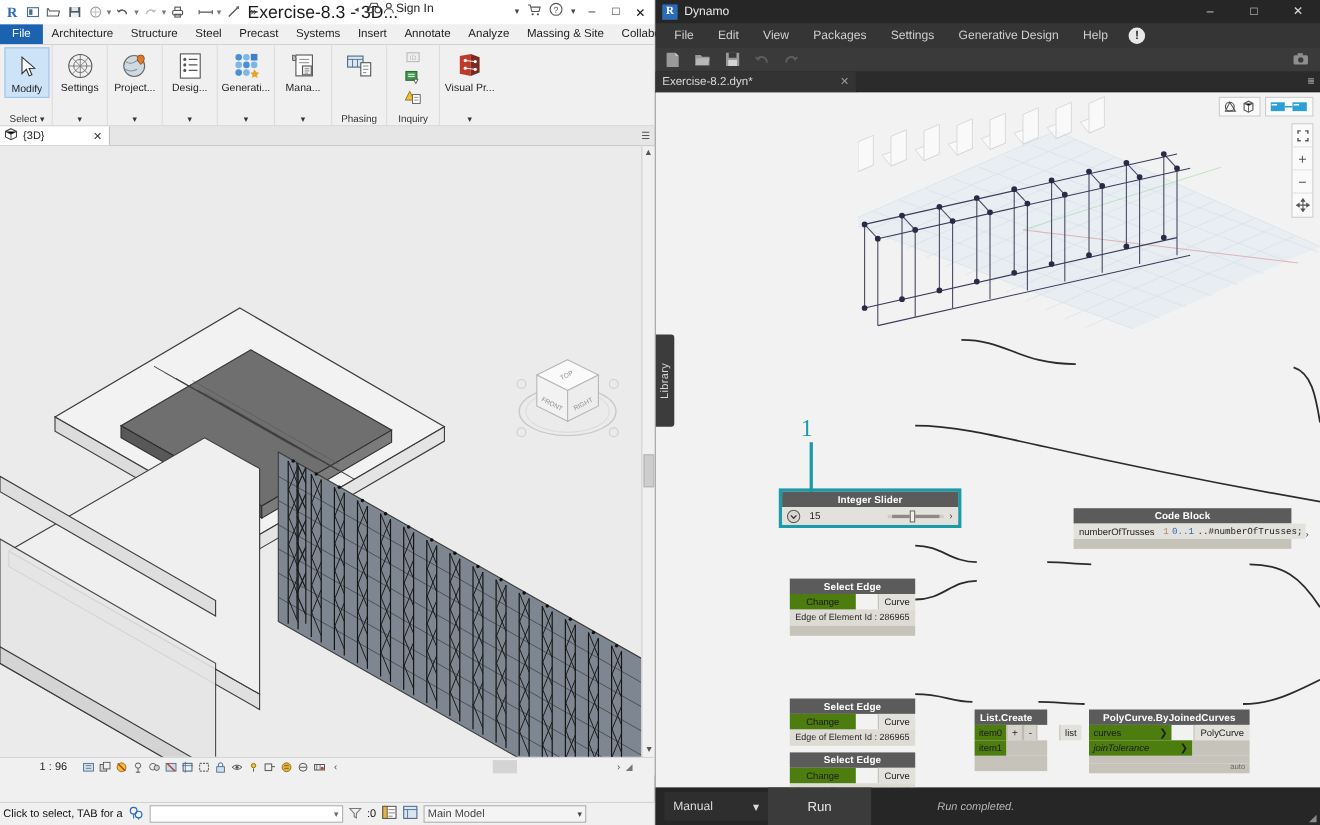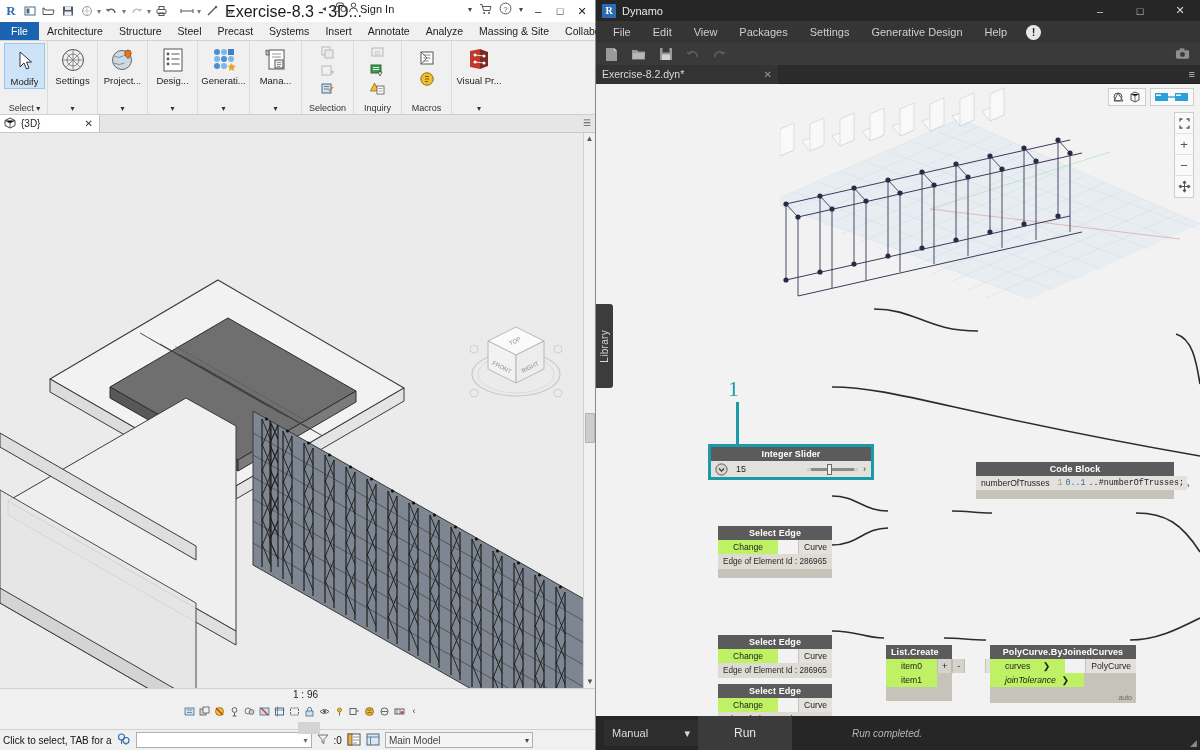--- a/index.html
+++ b/index.html
@@ -29,21 +29,21 @@
   .qat-btn {
     width: 19px; height: 19px; display: flex; align-items: center; justify-content: center;
     color: #555;
   }
   .qat-btn svg { display:block; }
   .qat-sep { width: 6px; text-align:center; color:#777; font-size: 8px; }
   .rv-title-text {
     position:absolute; left: 225px; top: 3px; font-size: 16px; color: #1a1a1a; white-space: nowrap;
   }
   .rv-title-caret { position:absolute; left: 322px; top: 4px; font-size: 8px; color:#444; }
-  .rv-signin { position:absolute; left: 333px; top: 2px; display:flex; align-items:center; gap:1px; font-size: 11px; color:#1a1a1a;}
+  .rv-signin { position:absolute; left: 333px; top: 2px; display:flex; gap:1px; font-size: 11px; color:#1a1a1a;}
   .rv-right-icons { position:absolute; right: 72px; top: 2px; display:flex; align-items:center; gap: 7px; }
   .rv-wincontrols { position:absolute; right: 2px; top: 0px; display:flex; height:22px; align-items:center; gap: 0px;}
   .rv-wc { width: 22px; height: 22px; display:flex; align-items:center; justify-content:center; font-size:11px; color:#222;}
 
   .rv-ribbon-tabs {
     height: 19px; background: #f0f0f0; display: flex; align-items: stretch;
     font-size: 10.5px; color: #222; border-bottom: 1px solid #d2d2d2;
   }
   .rv-tab { padding: 0 8px; display:flex; align-items:center; white-space: nowrap; }
   .rv-tab.file { background: #1b63b0; color: #fff; padding: 0 11px; }
@@ -87,21 +87,21 @@
   .rv-canvas { flex: 1; background: #ebebeb; position: relative; overflow: hidden; }
   .rv-scroll-right {
     position:absolute; right:0; top:0; width: 12px; height: 100%;
     background:#f0f0f0; border-left:1px solid #d0d0d0;
   }
   .rv-scroll-arrow { text-align:center; font-size:8px; color:#555; line-height:12px; }
   .rv-scroll-thumb { position:absolute; left:1px; width:10px; background:#cdcdcd; border:1px solid #b5b5b5;}
 
   .rv-statusbar1 {
     height: 17px; background:#f0f0f0; display:flex; align-items:center;
-    border-top:1px solid #d2d2d2; font-size:10px; color:#222; gap: 5px; padding: 0 20px; flex-direction: column;
+    border-top:1px solid #d2d2d2; font-size:10px; color:#222; gap: 5px; padding: 0 20px;
   }
   .rv-scale { padding-left: 16px; }
   .rv-vcicons { display:flex; align-items:center; gap:3px; margin-left: 8px;}
   .rv-vcicons .ic { width:12px; height:12px; display:flex; align-items:center; justify-content:center; }
   .rv-sb1-track { flex:1; height:12px; position:relative; }
   .rv-sb1-thumb { position:absolute; left: 55%; top:0; width: 22px; height:12px; background:#d4d4d4;}
   .rv-statusbar2 {
     height: 21px; background:#f0f0f0; display:flex; align-items:center; gap: 5px;
     border-top:1px solid #d2d2d2; font-size:10px; color:#111; padding: 0 3px; margin-top: 24px;
   }
@@ -185,21 +185,21 @@
   }
 
   
   .node { position:absolute; font-size: 9px; color:#1e1e1e; }
   .node-hd {
     background:#5b5b5b; color:#ffffff; text-align:center; font-size: 9px; font-weight:bold;
     padding: 2px 0 2px 0; letter-spacing:0.1px;
   }
   .port-row { display:flex; align-items:stretch; }
   .port-in {
-    background:#bef264; flex:1; padding: 2px 15px; font-size: 8.6px; color:#1d1d1d;
+    background:#4d7c0f; flex:1; padding: 2px 4px; font-size: 8.6px; color:#1d1d1d;
     display:flex; align-items:center; justify-content:space-between;
   }
   .port-out {
     background:#e3e1dc; padding: 2px 5px; font-size: 8.6px; color:#1d1d1d;
     display:flex; align-items:center; border-left: 1px solid #c6c3bb; margin-left: 20px;
   }
   .node-note { background:#dedbd4; padding: 3px 5px; font-size: 8.2px; color:#2a2a2a; }
   .node-pad { height: 9px; background:#c6c3bb; }
   .node-auto { font-size: 7px; color:#6d6a63; text-align:right; padding: 0 4px 2px 0; background:#c6c3bb;}
 
@@ -476,45 +476,34 @@
             <rect x="12" y="13" width="8" height="8" fill="#f0f0f0" stroke="#555" stroke-width="1"></rect>
             <path d="M14 15.5 h4 M14 17.5 h4 M14 19.5 h3" stroke="#777" stroke-width=".8"></path>
             <path d="M3 3 a3 3 0 0 1 3 3 v2 h-3 z" fill="#bdbdbd" stroke="#555" stroke-width=".8"></path>
               </svg>
           </div>
           <div class="rbn-lbl">Mana...</div>
         </div>
         <div class="rbn-foot rbn-caret">▾</div>
       </div>
 
-
-      <div class="rbn-group" style="width:52px">
-        <div class="rbn-small-col">
-          <div class="rbn-smallico">
-            <svg width="15" height="15" viewBox="0 0 15 15" opacity=".35">
-                <rect x="2" y="2" width="8" height="8" fill="none" stroke="#555" stroke-width="1"></rect>
-                <rect x="5" y="5" width="8" height="8" fill="#ddd" stroke="#555" stroke-width="1"></rect>
-              </svg>
-          </div>
-          <div class="rbn-smallico">
-            <svg width="15" height="15" viewBox="0 0 15 15" opacity=".35">
-                <rect x="2" y="3" width="9" height="9" fill="none" stroke="#555" stroke-width="1"></rect>
-                <path d="M11 9 l3 0 M12.5 7.5 l0 3" stroke="#555" stroke-width="1"></path>
-              </svg>
-          </div>
-          <div class="rbn-smallico">
-            <svg width="15" height="15" viewBox="0 0 15 15">
-                <rect x="2" y="3" width="9" height="9" fill="#cfe0ee" stroke="#4a6b8a" stroke-width="1"></rect>
-                <path d="M4 5.5 h5 M4 8 h5" stroke="#4a6b8a" stroke-width=".8"></path>
-                <path d="M9 10 l4 -4" stroke="#e07a2a" stroke-width="1.3"></path>
-              </svg>
-          </div>
-        </div>
-        <div class="rbn-foot">Selection</div>
-      </div>
+      <div class="rbn-group" style="width:50px">
+        <div class="rbn-big">
+          <div class="rbn-ico">
+            <svg width="26" height="24" viewBox="0 0 26 24">
+                <rect x="2" y="3" width="14" height="10" fill="#dce7f2" stroke="#4a6b8a" stroke-width="1"></rect>
+            <path d="M2 6 h14 M6.5 6 v7 M11 6 v7" stroke="#4a6b8a" stroke-width=".8"></path>
+            <rect x="14" y="9" width="9" height="12" fill="#fff" stroke="#555" stroke-width="1"></rect>
+            <path d="M16 12 h5 M16 15 h5 M16 18 h3" stroke="#777" stroke-width=".8"></path>
+              </svg>
+          </div>
+        </div>
+        <div class="rbn-foot">Phasing</div>
+      </div>
+
 
       <div class="rbn-group" style="width:48px">
         <div class="rbn-small-col">
           <div class="rbn-smallico">
             <svg width="15" height="15" viewBox="0 0 15 15" opacity=".35">
                 <rect x="2" y="3" width="11" height="8" fill="#eee" stroke="#555" stroke-width="1"></rect>
                 <text x="7.5" y="9.5" font-size="6" text-anchor="middle" fill="#555" font-family="Liberation Sans">ID</text>
               </svg>
           </div>
           <div class="rbn-smallico">
@@ -528,38 +517,20 @@
             <svg width="15" height="15" viewBox="0 0 15 15">
                 <path d="M4.5 2 L8.5 10 L.5 10 Z" fill="#f0c030" stroke="#8a6a10" stroke-width=".8"></path>
                 <rect x="7" y="5" width="7" height="8" fill="#fff" stroke="#555" stroke-width=".8"></rect>
                 <path d="M8.5 7.5 h4 M8.5 10 h4" stroke="#777" stroke-width=".7"></path>
               </svg>
           </div>
         </div>
         <div class="rbn-foot">Inquiry</div>
       </div>
 
-      <div class="rbn-group" style="width:50px">
-        <div class="rbn-small-col" style="padding-top:6px;gap:4px;">
-          <div class="rbn-smallico">
-            <svg width="16" height="16" viewBox="0 0 16 16">
-                <rect x="2" y="2" width="12" height="12" fill="#fff" stroke="#555" stroke-width="1"></rect>
-                <path d="M4.5 5 h7 M4.5 8 h7 M4.5 11 h5" stroke="#777" stroke-width=".9"></path>
-                <path d="M2 2 L8 8 L2 14" fill="none" stroke="#555" stroke-width=".8"></path>
-              </svg>
-          </div>
-          <div class="rbn-smallico">
-            <svg width="16" height="16" viewBox="0 0 16 16">
-                <circle cx="8" cy="8" r="6.2" fill="#f0c030" stroke="#8a6a10" stroke-width="1"></circle>
-                <path d="M6 5.5 h4 M6 8 h4 M6 10.5 h3" stroke="#6a5010" stroke-width=".9"></path>
-              </svg>
-          </div>
-        </div>
-        <div class="rbn-foot">Macros</div>
-      </div>
 
       <div class="rbn-group" style="width:54px;border-right:none">
         <div class="rbn-big">
           <div class="rbn-ico">
             <svg width="26" height="24" viewBox="0 0 26 24">
               <path d="M4 3 L14 1 L14 21 L4 19 Z" fill="#c0392b"></path>
               <path d="M14 1 L22 4 L22 18 L14 21 Z" fill="#7a2a20"></path>
               <circle cx="9" cy="7" r="1.5" fill="#fff"></circle>
                 <circle cx="9" cy="14" r="1.5" fill="#fff"></circle>
               <circle cx="18" cy="8" r="1.5" fill="#fff"></circle>

